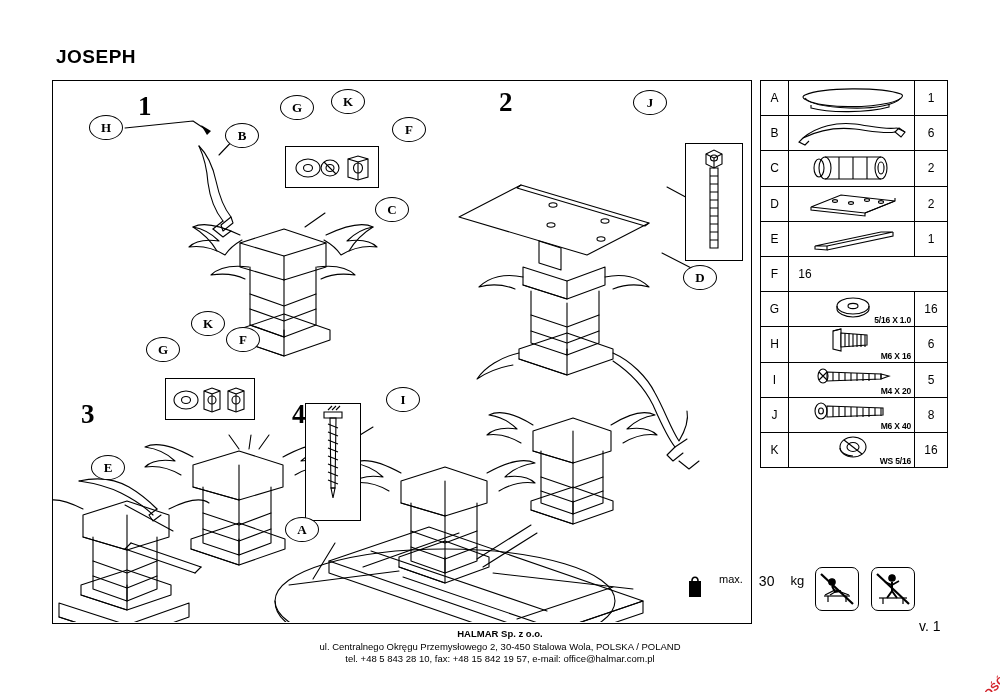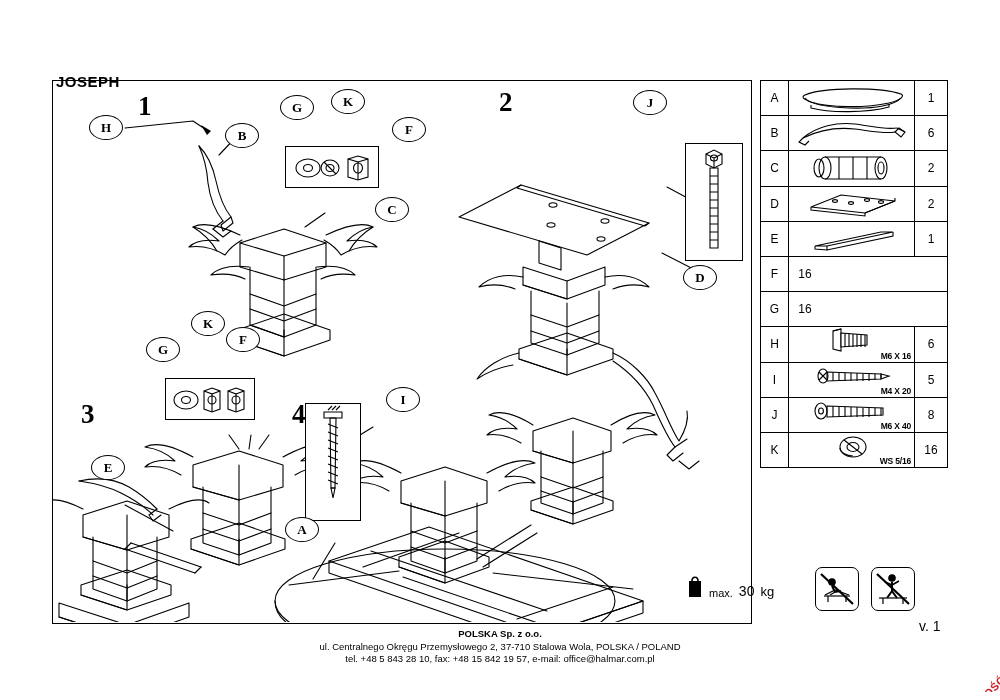--- a/index.html
+++ b/index.html
@@ -18,24 +18,23 @@
   .page {
     position: absolute;
     inset: 0;
     background: #fff;
   }
   
   .title {
     position: absolute;
     left: 56px;
     top: 46px;
-    font-size: 15px;
+    font-size: 19px;
     font-weight: bold;
     letter-spacing: 0.5px;
-    margin-top: 27px;
   }
   
   .main-frame {
     position: absolute;
     left: 52px;
     top: 80px;
     width: 700px;
     height: 544px;
     border: 1.5px solid #000;
     box-sizing: border-box;
@@ -121,22 +120,22 @@
     border: 1.1px solid #000;
     background: #fff;
     box-sizing: border-box;
   }
   
   .weight-wrap {
     position: absolute;
     left: 686px;
     top: 572px;
     display: flex;
-    align-items: flex-end;
-    gap: 6px;
+    align-items: flex-start;
+    gap: 16px;
     font-size: 12px;
   }
   .weight-max { font-size: 11px; }
   .weight-val { font-size: 14px; font-weight: normal; }
   .weight-unit { font-size: 13px; }
   .picto {
     position: absolute;
     width: 44px;
     height: 44px;
     border: 1.3px solid #000;
@@ -547,20 +546,30 @@
       <div class="pt-qty">1</div>
     </div>
 
     <div class="parts-row">
       <div class="pt-letter">F</div>
       <div class="pt-qty">16</div>
     </div>
 
     <div class="parts-row">
       <div class="pt-letter">G</div>
+      <div class="pt-pic">
+        <svg class="pt-svg" width="128" height="34" viewBox="0 0 128 34">
+          <g class="ln" stroke-width="1.1">
+            <ellipse cx="64" cy="14" rx="16" ry="8"></ellipse>
+            <ellipse cx="64" cy="14" rx="5" ry="2.6"></ellipse>
+            <path d="M48 14 l0 3 C48 21 56 25 64 25 C72 25 80 21 80 17 l0 -3"></path>
+          </g>
+        </svg>
+        <span class="pt-spec">5/16 X 1.0</span>
+      </div>
       <div class="pt-qty">16</div>
     </div>
 
     <div class="parts-row">
       <div class="pt-letter">H</div>
       <div class="pt-pic">
         <svg class="pt-svg" width="128" height="34" viewBox="0 0 128 34">
           <g class="ln" stroke-width="1.1">
             <path d="M44 4 l0 18 l8 2 l0 -22 z"></path>
             <path d="M44 4 l8 -2"></path>
@@ -620,22 +629,22 @@
         <span class="pt-spec">WS 5/16</span>
       </div>
       <div class="pt-qty">16</div>
     </div>
 
   </div>
 
   <div class="version">v. 1</div>
 
   <div class="footer">
-    <div class="company">POLSKA Sp. z o.o.</div>
-    <div>ul. Centralnego Okręgu Przemysłowego 2, 37-710 Stalowa Wola, POLSKA / POLAND</div>
+    <div class="company">HALMAR Sp. z o.o.</div>
+    <div>ul. Centralnego Okręgu Przemysłowego 2, 30-450 Stalowa Wola, POLSKA / POLAND</div>
     <div>tel. +48 5 843 28 10, fax: +48 15 842 19 57, e-mail: office@halmar.com.pl</div>
   </div>
 
   <div class="nowosc">
     <span>NOWOŚĆ</span>
   </div>
 
 </div>
 
 </body></html>

